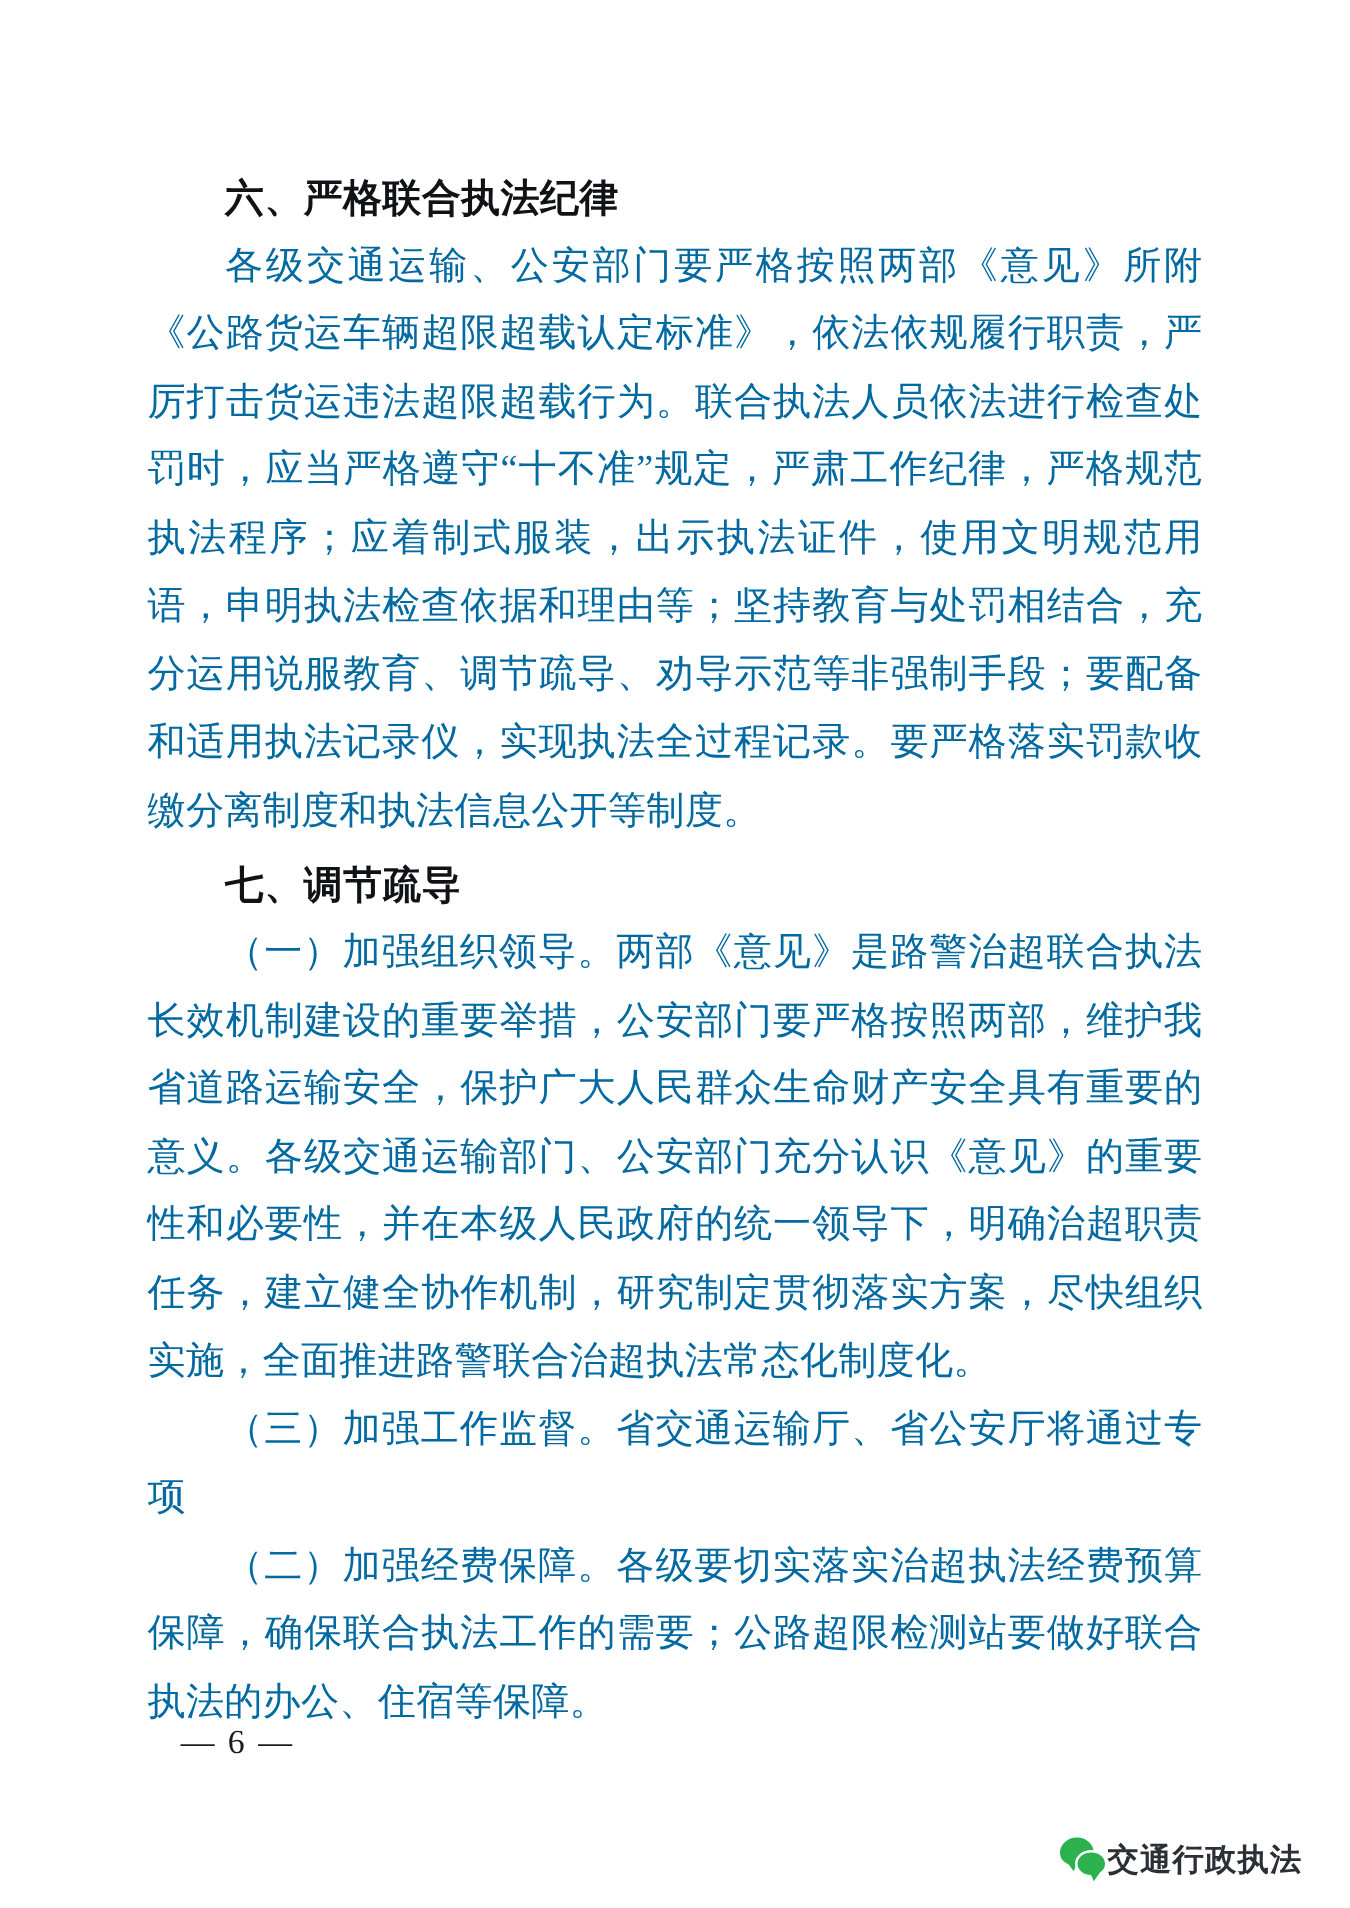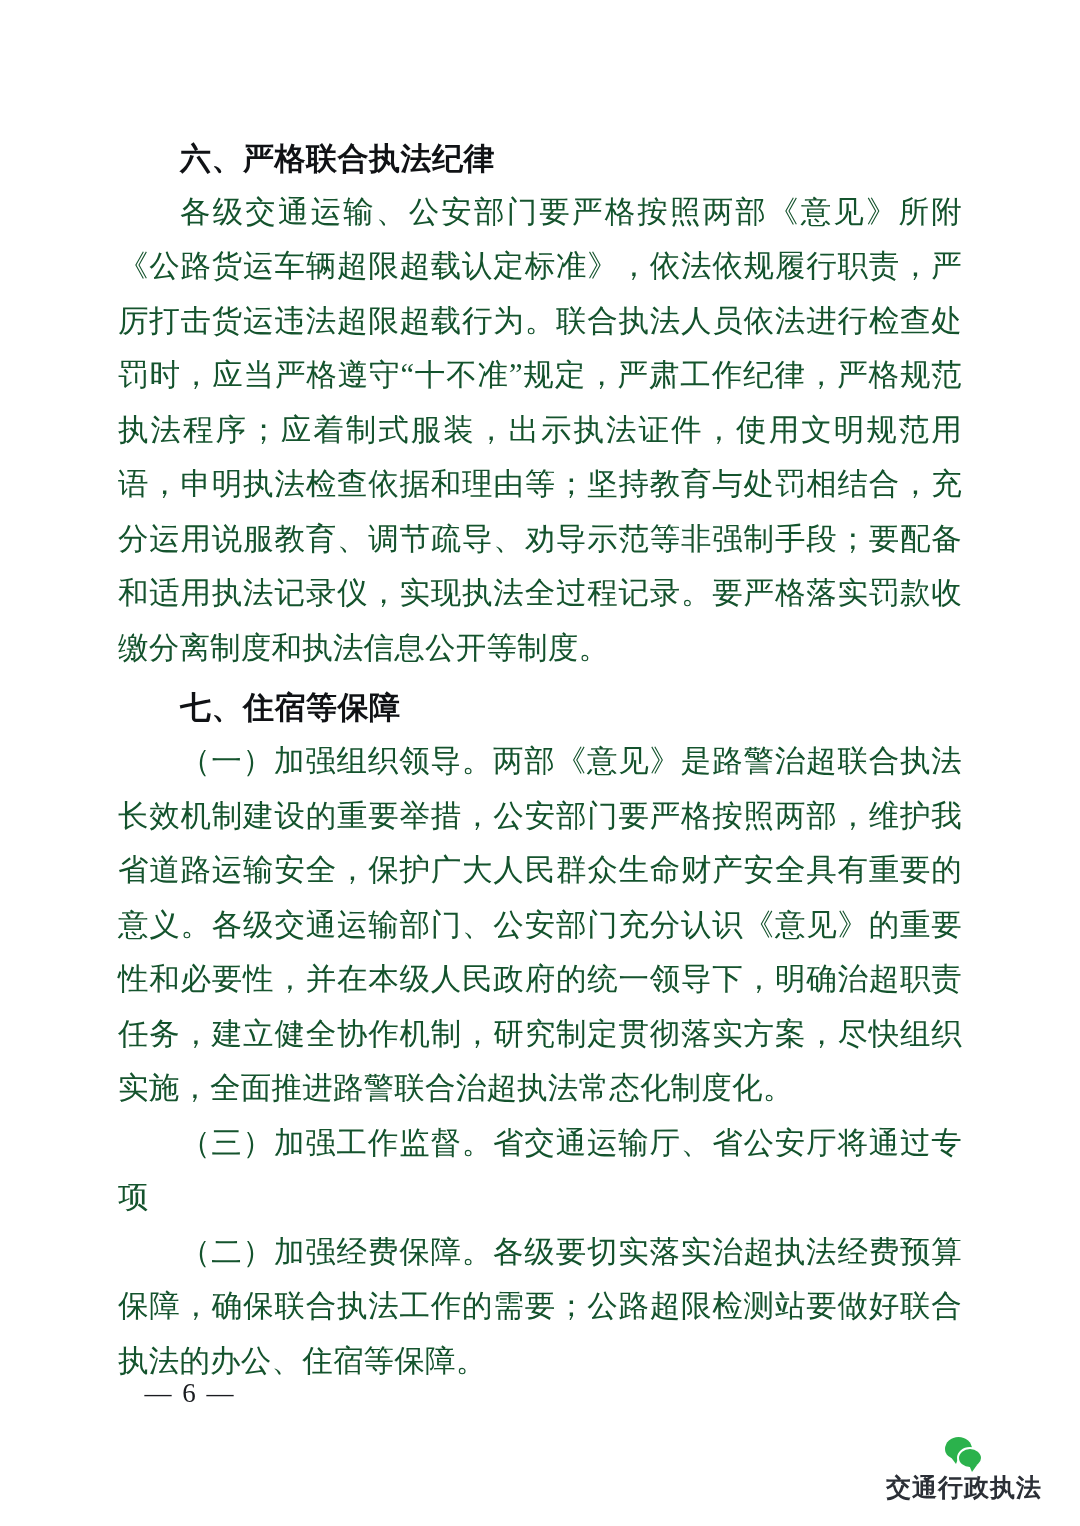--- a/index.html
+++ b/index.html
@@ -41,21 +41,21 @@
   }
 
   p.para {
     font-size: 30.5px;
     line-height: 54.5px;
     margin: 0;
     text-align: justify;
     text-justify: inter-ideograph;
     text-indent: 62px;
     letter-spacing: 0.2px;
-    color: #14532d;
+    color: #0369a1;
   }
   .gap-md { height: 14px; }
 
   .page-number {
     position: absolute;
     left: 0;
     top: 1378px;
     width: 1080px;
     text-align: center;
     font-size: 27px;
@@ -68,21 +68,20 @@
     margin-left: -700px;
   }
 
   
   .wechat-badge {
     position: absolute;
     right: 38px;
     bottom: 22px;
     display: flex;
     align-items: center;
-    flex-direction: column;
   }
   .wechat-icon {
     width: 38px;
     height: 34px;
     position: relative;
     flex: none;
   }
   .wechat-icon .b1 {
     position: absolute;
     left: 0; top: 0;
@@ -129,21 +128,21 @@
 <body>
 
 <div class="page">
   <div class="doc-body">
 
     <h2 class="section-heading">六、严格联合执法纪律</h2>
     <p class="para">各级交通运输、公安部门要严格按照两部《意见》所附《公路货运车辆超限超载认定标准》，依法依规履行职责，严厉打击货运违法超限超载行为。联合执法人员依法进行检查处罚时，应当严格遵守“十不准”规定，严肃工作纪律，严格规范执法程序；应着制式服装，出示执法证件，使用文明规范用语，申明执法检查依据和理由等；坚持教育与处罚相结合，充分运用说服教育、调节疏导、劝导示范等非强制手段；要配备和适用执法记录仪，实现执法全过程记录。要严格落实罚款收缴分离制度和执法信息公开等制度。</p>
 
     <div class="gap-md"></div>
 
-    <h2 class="section-heading">七、住宿等保障</h2>
+    <h2 class="section-heading">七、调节疏导</h2>
     <p class="para">（一）加强组织领导。两部《意见》是路警治超联合执法长效机制建设的重要举措，公安部门要严格按照两部，维护我省道路运输安全，保护广大人民群众生命财产安全具有重要的意义。各级交通运输部门、公安部门充分认识《意见》的重要性和必要性，并在本级人民政府的统一领导下，明确治超职责任务，建立健全协作机制，研究制定贯彻落实方案，尽快组织实施，全面推进路警联合治超执法常态化制度化。</p>
     <p class="para">（三）加强工作监督。省交通运输厅、省公安厅将通过专项</p>
     <p class="para">（二）加强经费保障。各级要切实落实治超执法经费预算保障，确保联合执法工作的需要；公路超限检测站要做好联合执法的办公、住宿等保障。</p>
 
   </div>
 </div>
 
 <div class="page-number">
   <span class="pn-inner">— 6 —</span>
 </div>

